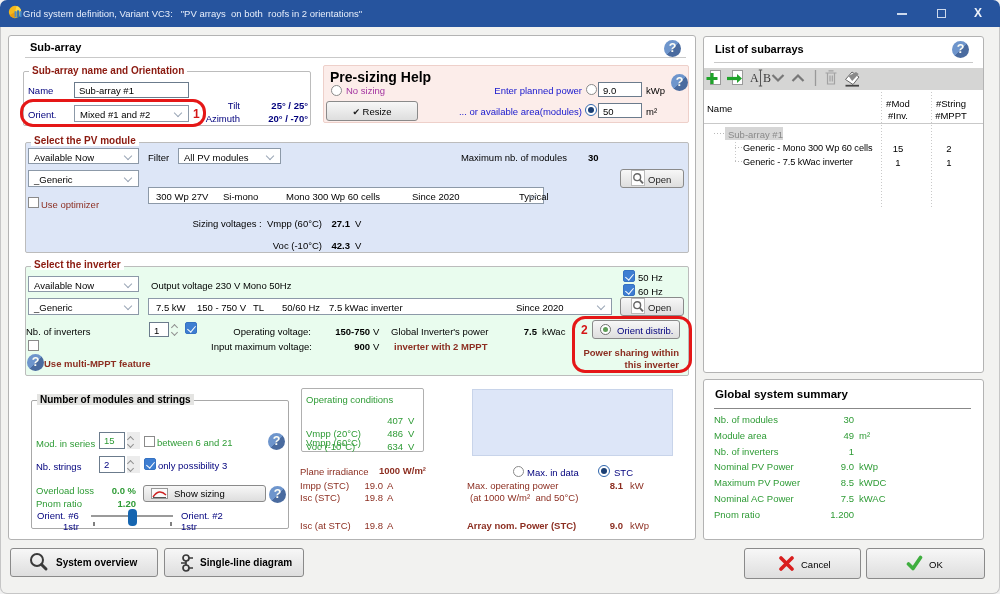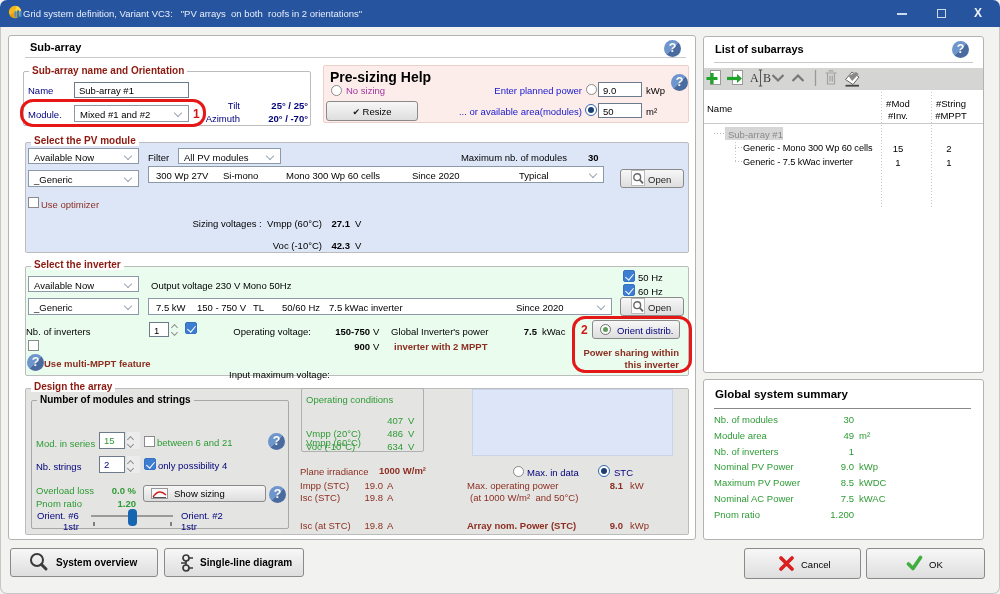--- a/index.html
+++ b/index.html
@@ -62,21 +62,21 @@
   <div class="abs panel" id="dlg" style="left:8px; top:35px; width:688px; height:505px;"></div>
   <div class="lbl b" style="left:30px; top:41px; font-size:11px;">Sub-array</div>
   <div class="help" style="left:664px; top:40px;">?</div>
   <div class="abs" style="left:25px; top:57px; width:661px; height:1px; background:#c9c9c9;"></div>
 
   <div class="abs fs" style="left:23px; top:71px; width:288px; height:55px; background:#fff;">
     <span class="fst" style="background:#fff;">Sub-array name and Orientation</span>
   </div>
   <div class="lbl navy" style="left:28px; top:85px;">Name</div>
   <div class="tf" style="left:74px; top:82px; width:115px; height:16px;">Sub-array #1</div>
-  <div class="lbl navy" style="left:28px; top:109px;">Module.</div>
+  <div class="lbl navy" style="left:28px; top:109px;">Orient.</div>
   <div class="dd" style="left:74px; top:105px; width:115px; height:17px;">
       <span>Mixed #1 and #2</span>
       <i class="chev"></i>
     </div>
   <div class="redbox" style="left:20px; top:99px; width:186px; height:28px;"></div>
   <div class="lbl b" style="left:193px; top:107px; color:#d41616; font-size:12px;">1</div>
   <div class="lbl navy r" style="left:200px; top:100px; width:40px;">Tilt</div>
   <div class="lbl navy r" style="left:200px; top:113px; width:40px;">Azimuth</div>
   <div class="lbl navy b r" style="left:250px; top:100px; width:58px;">25° / 25°</div>
   <div class="lbl navy b r" style="left:250px; top:113px; width:58px;">20° / -70°</div>
@@ -107,21 +107,21 @@
   <div class="dd" style="left:178px; top:148px; width:103px; height:16px;">
       <span>All PV modules</span>
       <i class="chev"></i>
     </div>
   <div class="lbl r" style="left:420px; top:152px; width:147px;">Maximum nb. of modules</div>
   <div class="lbl b" style="left:588px; top:152px;">30</div>
   <div class="dd" style="left:28px; top:170px; width:111px; height:17px;">
       <span>_Generic</span>
       <i class="chev"></i>
     </div>
-  <div class="dd" style="left:148px; top:166px; width:456px; height:17px;">
+  <div class="dd" style="left:148px; top:187px; width:396px; height:17px;">
     <span style="left:7px;">300 Wp 27V</span>
       <span style="left:74px;">Si-mono</span>
       <span style="left:137px;">Mono 300 Wp 60 cells</span>
       <span style="left:263px;">Since 2020</span>
       <span style="left:370px;">Typical</span>
     <i class="chev"></i>
   </div>
   <div class="btn" style="left:620px; top:169px; width:64px; height:19px;"></div>
   <svg class="abs" style="left:631px; top:170px;" width="15" height="17" viewBox="0 0 15 17">
       <rect x="0.5" y="0.5" width="13" height="15" fill="#fff" stroke="#bbb"></rect>
@@ -176,55 +176,52 @@
   <div class="sdn" style="left:172px; top:330px;"></div>
   <div class="cbc" style="left:185px; top:322px;"></div>
   <div class="lbl r" style="left:211px; top:326px; width:100px;">Operating voltage:</div>
   <div class="lbl b r" style="left:320px; top:326px; width:50px;">150-750</div>
   <div class="lbl" style="left:373px; top:326px;">V</div>
   <div class="lbl" style="left:391px; top:326px;">Global Inverter's power</div>
   <div class="lbl b r" style="left:500px; top:326px; width:37px;">7.5</div>
   <div class="lbl" style="left:542px; top:326px;">kWac</div>
   <div class="cb" style="left:28px; top:340px;"></div>
   <div class="lbl maroon b" style="left:44px; top:341px;margin-top:17px;">Use multi-MPPT feature</div>
-  <div class="lbl r" style="left:229px; top:341px; width:100px;margin-top:28px;">Input maximum voltage:</div>
+  <div class="lbl r" style="left:211px; top:341px; width:100px;">Input maximum voltage:</div>
   <div class="lbl b r" style="left:320px; top:341px; width:50px;">900</div>
   <div class="lbl" style="left:373px; top:341px;">V</div>
   <div class="lbl maroon b" style="left:394px; top:341px;">inverter with 2 MPPT</div>
   <div class="help" style="left:27px; top:354px;">?</div>
   <div class="redbox" style="left:572px; top:316px; width:120px; height:57px;"></div>
   <div class="lbl b" style="left:581px; top:323px; color:#d41616; font-size:12px;">2</div>
   <div class="btn" style="left:592px; top:320px; width:88px; height:19px;"></div>
   <div class="abs" style="left:600px; top:324px; width:11px; height:11px; border-radius:50%; background:#fff; border:1.4px solid #6f6f6f;"></div>
   <div class="abs" style="left:603px; top:327px; width:5px; height:5px; border-radius:50%; background:#5f9e57;"></div>
   <div class="lbl navy" style="left:617px; top:325px;">Orient distrib.</div>
   <div class="lbl maroon b r" style="left:560px; top:347px; width:119px;">Power sharing within</div>
   <div class="lbl maroon b r" style="left:560px; top:359px; width:119px;">this inverter</div>
 
-  <div class="abs fs" style="left:25px; top:388px; width:664px; height:147px; background:#e4e4e2;">
-    <span class="fst" style="background:#fff; top:-8px;">Design the array</span>
-  </div>
   <div class="abs fs" style="left:31px; top:400px; width:258px; height:129px; border-color:#a8a8a8;padding-left:11px;">
     <span class="fst" style="background:#e4e4e2; color:#000;">Number of modules and strings</span>
   </div>
   <div class="lbl green" style="left:36px; top:438px;">Mod. in series</div>
   <div class="abs" style="left:127px; top:432px; width:13px; height:17px; background:#ececec;"></div>
     <div class="spin green" style="left:99px; top:432px; width:26px; height:17px;">15</div>
   <div class="sup" style="left:128px; top:437px;"></div>
   <div class="sdn" style="left:128px; top:442px;"></div>
   <div class="cb" style="left:144px; top:436px;"></div>
   <div class="lbl green" style="left:157px; top:437px;">between 6 and 21</div>
   <div class="help" style="left:268px; top:433px;">?</div>
   <div class="lbl navy" style="left:36px; top:461px;">Nb. strings</div>
   <div class="abs" style="left:127px; top:456px; width:13px; height:17px; background:#ececec;"></div>
     <div class="spin navy" style="left:99px; top:456px; width:26px; height:17px;">2</div>
   <div class="sup" style="left:128px; top:461px;"></div>
   <div class="sdn" style="left:128px; top:466px;"></div>
   <div class="cbc" style="left:144px; top:458px;"></div>
-  <div class="lbl navy" style="left:158px; top:460px;">only possibility 4</div>
+  <div class="lbl navy" style="left:158px; top:460px;">only possibility 3</div>
   <div class="lbl green" style="left:36px; top:485px;text-align:right;">Overload loss</div>
   <div class="lbl green b r" style="left:100px; top:485px; width:36px;">0.0 %</div>
   <div class="btn" style="left:143px; top:485px; width:123px; height:17px;"></div>
   <svg class="abs" style="left:151px; top:488px;" width="17" height="11" viewBox="0 0 17 11">
       <rect x="0.5" y="0.5" width="16" height="10" fill="#fafafa" stroke="#999" stroke-width="1"></rect>
       <path d="M2 9 Q8 0 15 7" fill="none" stroke="#cc2222" stroke-width="1.4"></path>
       <path d="M2 9.5 h13" stroke="#555" stroke-width="1"></path>
     </svg>
   <div class="lbl" style="left:174px; top:488px;">Show sizing</div>
   <div class="help" style="left:269px; top:486px;">?</div>

